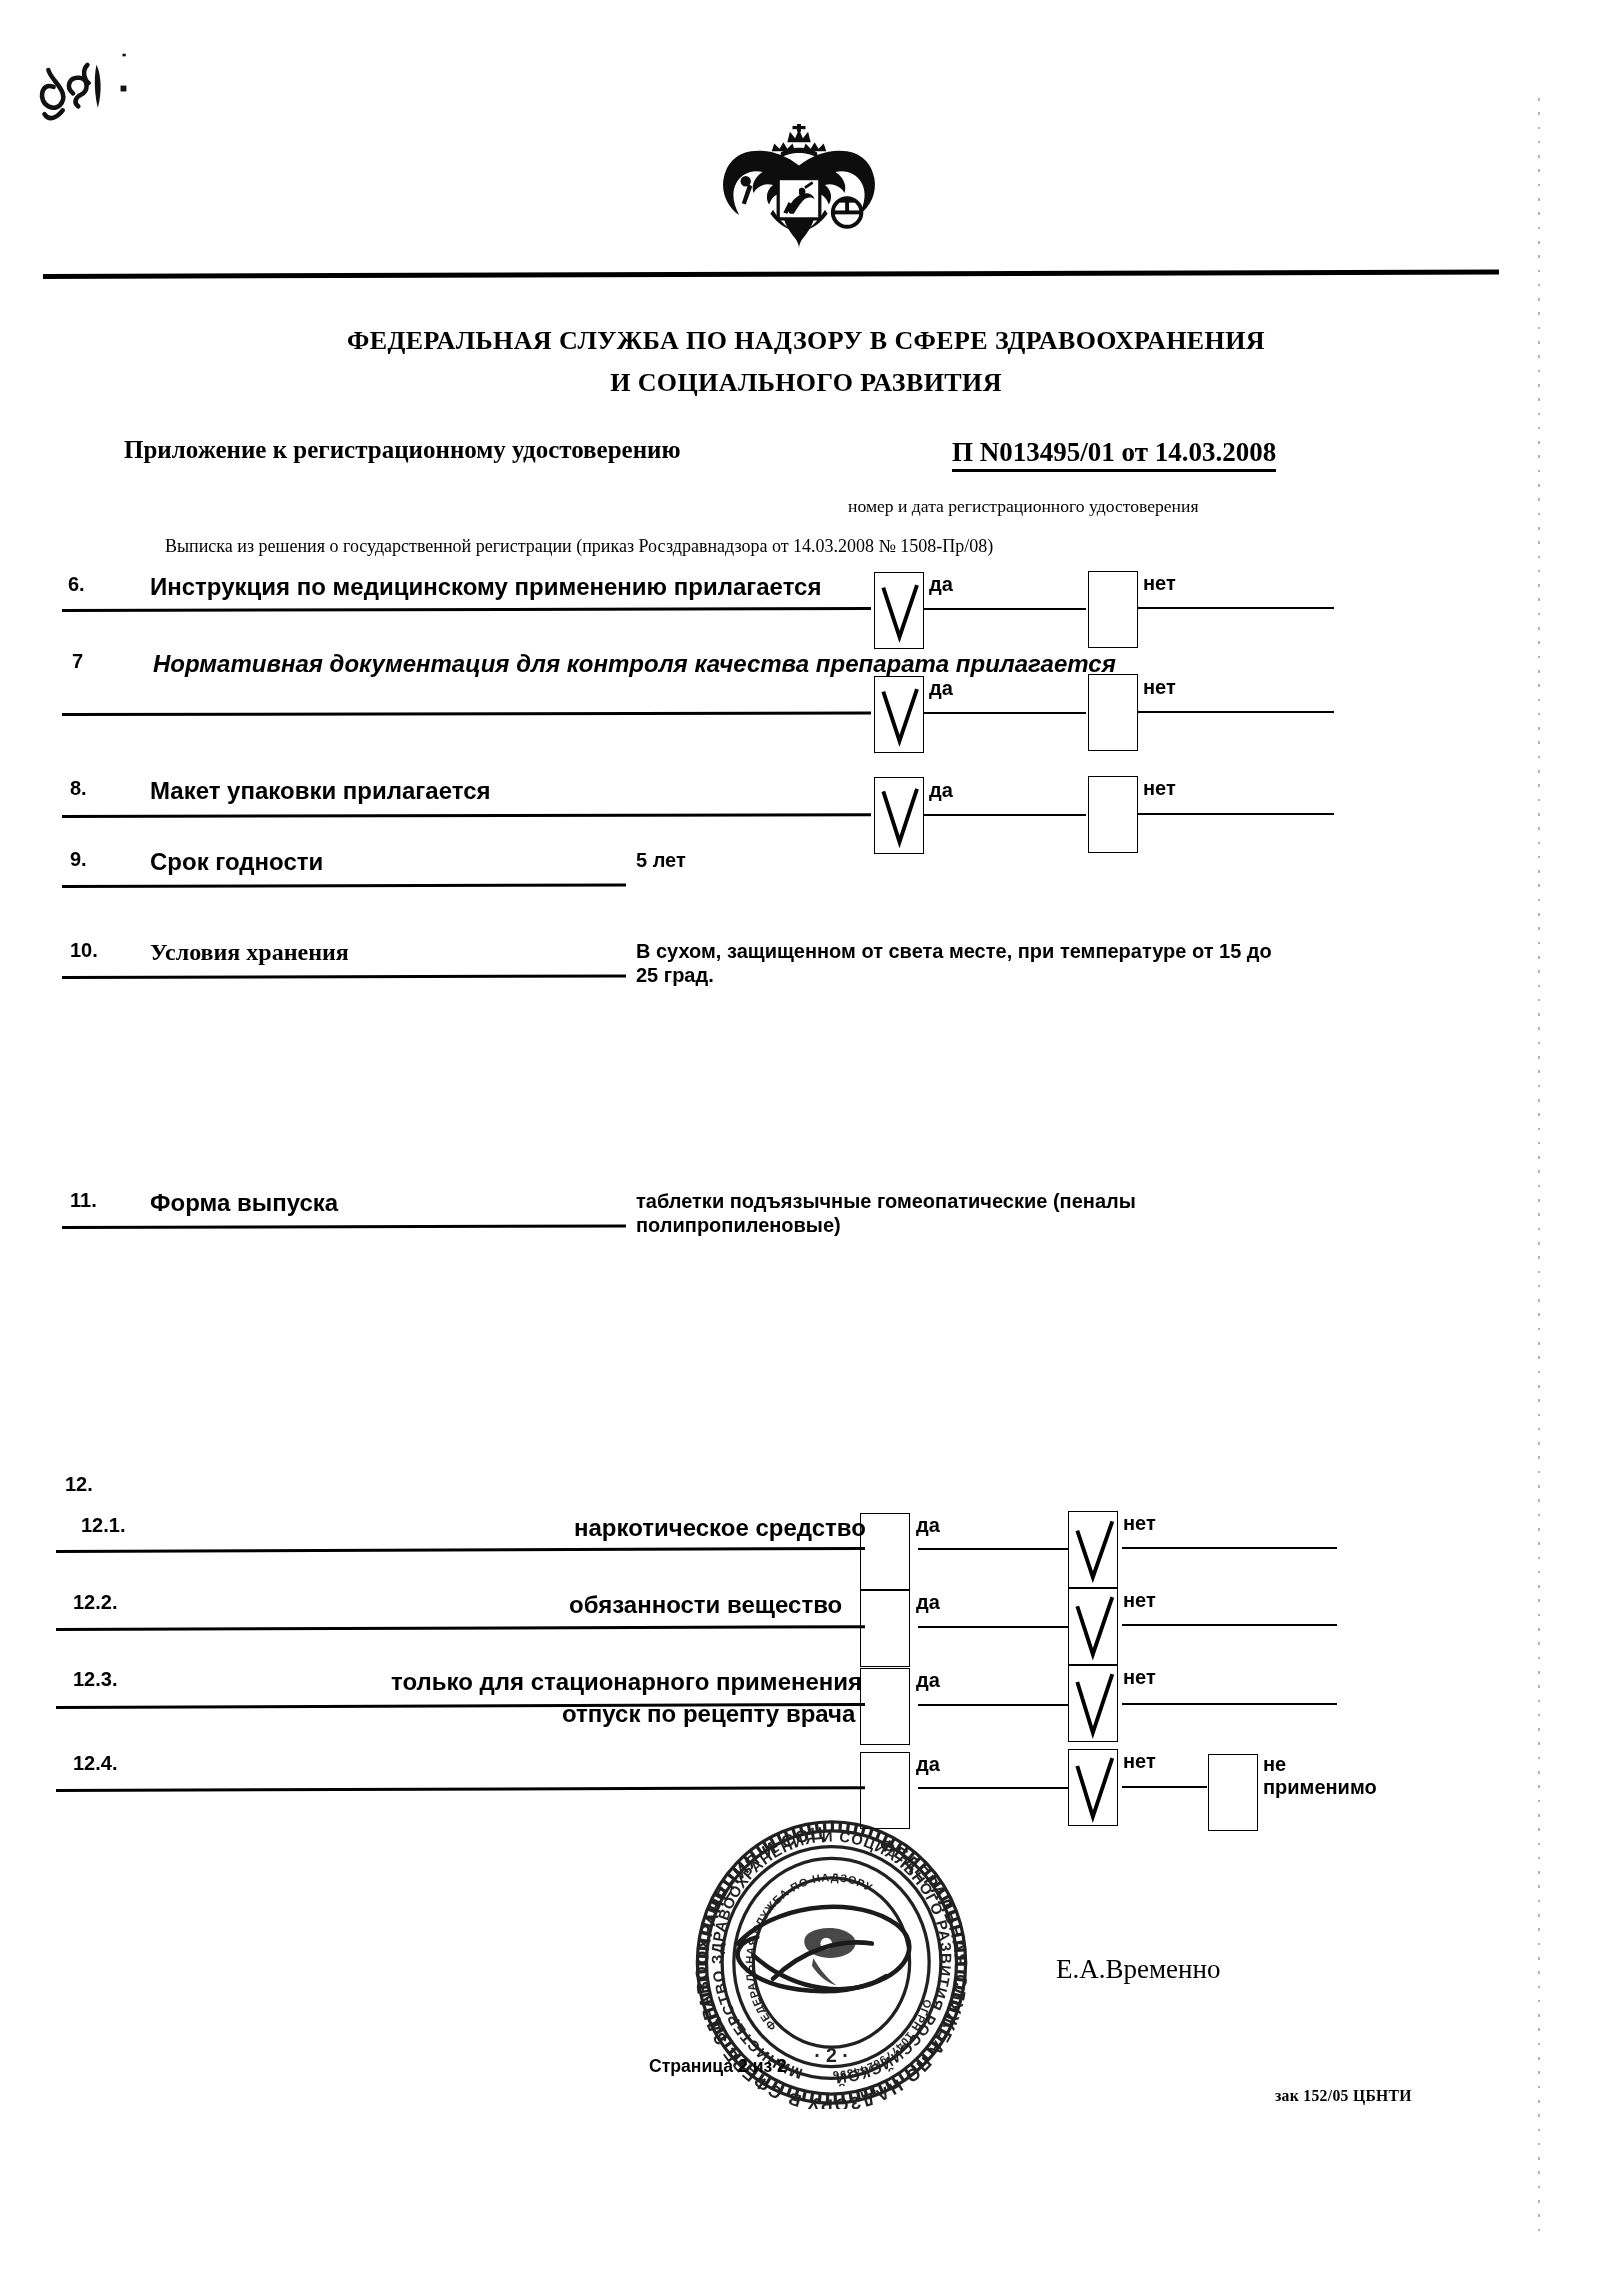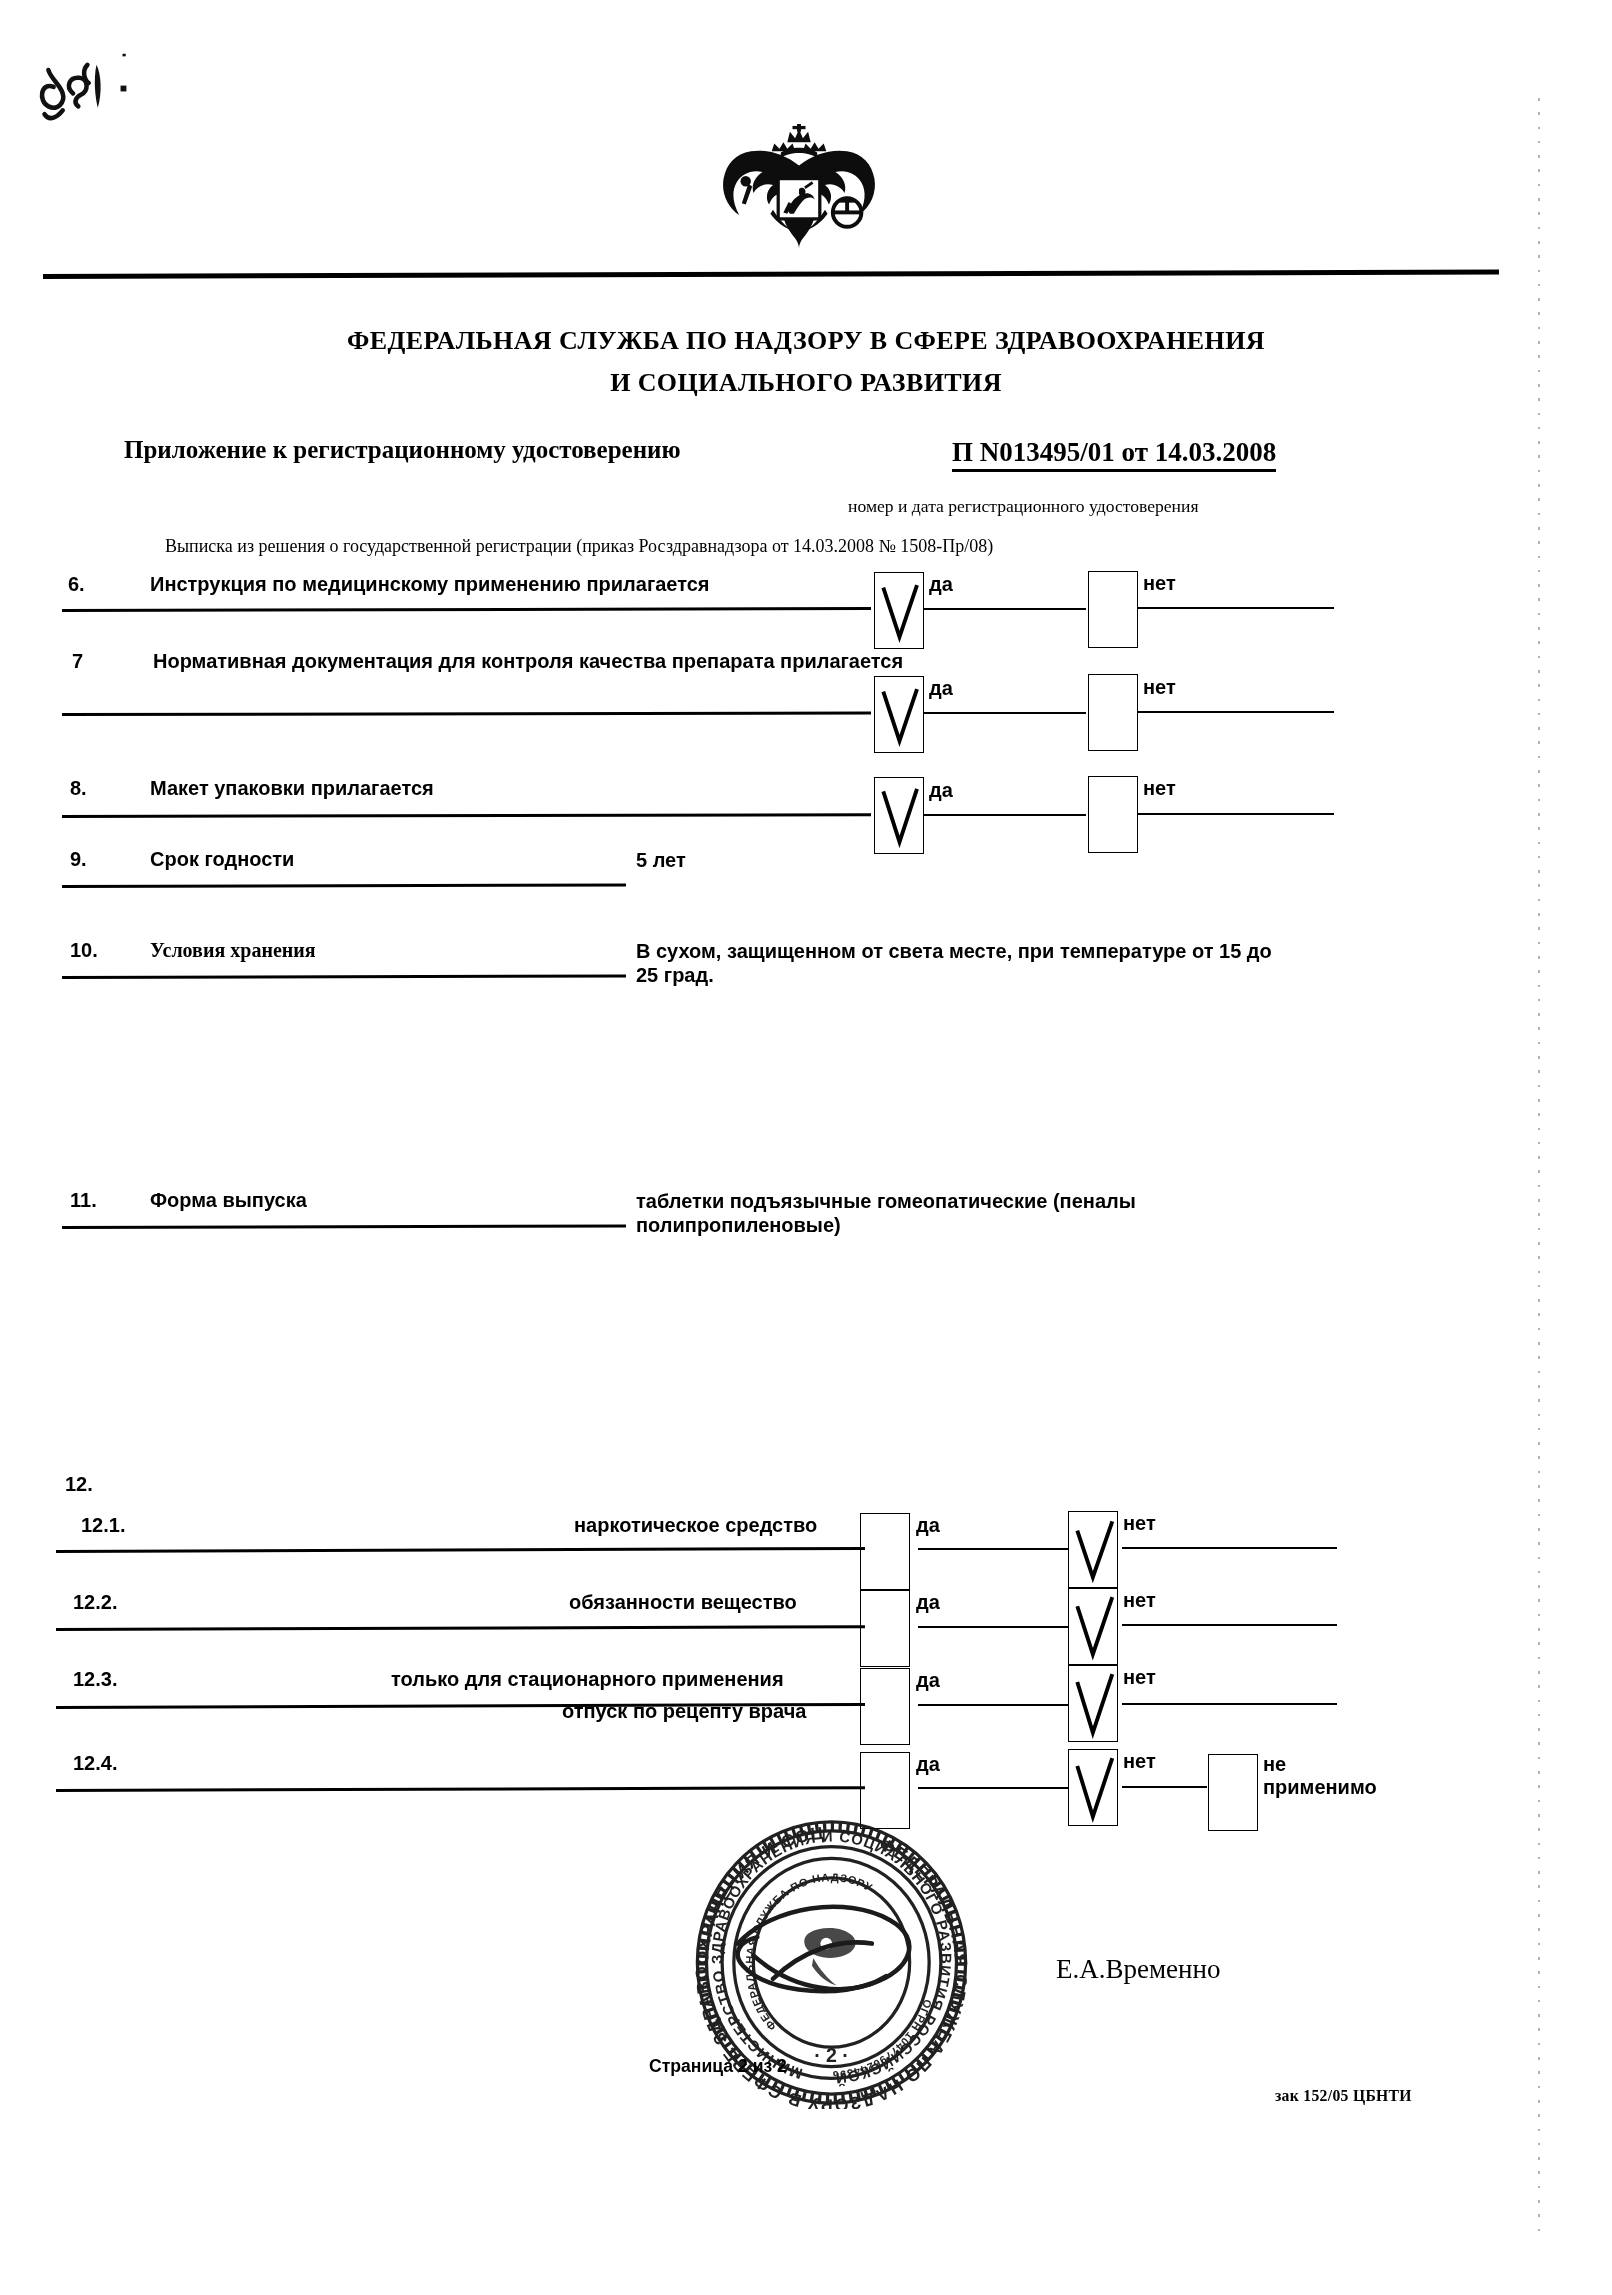--- a/index.html
+++ b/index.html
@@ -60,21 +60,21 @@
     font-size:18px; white-space:nowrap;
   }
   .row-num {
     position:absolute;
     font-family:"Liberation Sans", sans-serif;
     font-size:20px; font-weight:600;
   }
   .row-label {
     position:absolute;
     font-family:"Liberation Sans", sans-serif;
-    font-size:20px; font-weight:600; white-space:nowrap;
+    font-size:24px; font-weight:600; white-space:nowrap;
   }
   .row-value {
     position:absolute;
     font-family:"Liberation Sans", sans-serif;
     font-size:20px; font-weight:600; white-space:pre-line; line-height:1.22;
   }
   
   .baseline {
     position:absolute; height:2px; background:#000;
   }
@@ -239,21 +239,21 @@
   </div>
   <div class="abs cbox-label" style="left:929px; top:573px;">да</div>
   <div class="abs cbox" style="left:1088px; top:571px;"></div>
   <div class="abs cbox-label" style="left:1143px; top:572px;">нет</div>
 
   <div class="abs baseline thick" style="left:62px; top:713px; width:809px;
        transform:rotate(-0.1deg); transform-origin:left center;"></div>
   <div class="abs baseline" style="left:923px; top:712px; width:163px;"></div>
   <div class="abs baseline" style="left:1138px; top:711px; width:196px;"></div>
   <div class="abs row-num" style="left:72px; top:650px;">7</div>
-  <div class="abs row-label" style="left:153px; top:650px;">Нормативная документация для контроля качества
+  <div class="abs row-label" style="left:153px; top:650px;font-style:italic;">Нормативная документация для контроля качества
 препарата прилагается</div>
   <div class="abs cbox" style="left:874px; top:676px;">
     <svg class="tick" viewBox="0 0 66 108" aria-hidden="true">
       <path d="M8 18 L33 94 L60 14" fill="none" stroke="#000" stroke-width="6"></path>
     </svg>
   </div>
   <div class="abs cbox-label" style="left:929px; top:677px;">да</div>
   <div class="abs cbox" style="left:1088px; top:674px;"></div>
   <div class="abs cbox-label" style="left:1143px; top:676px;">нет</div>
 

